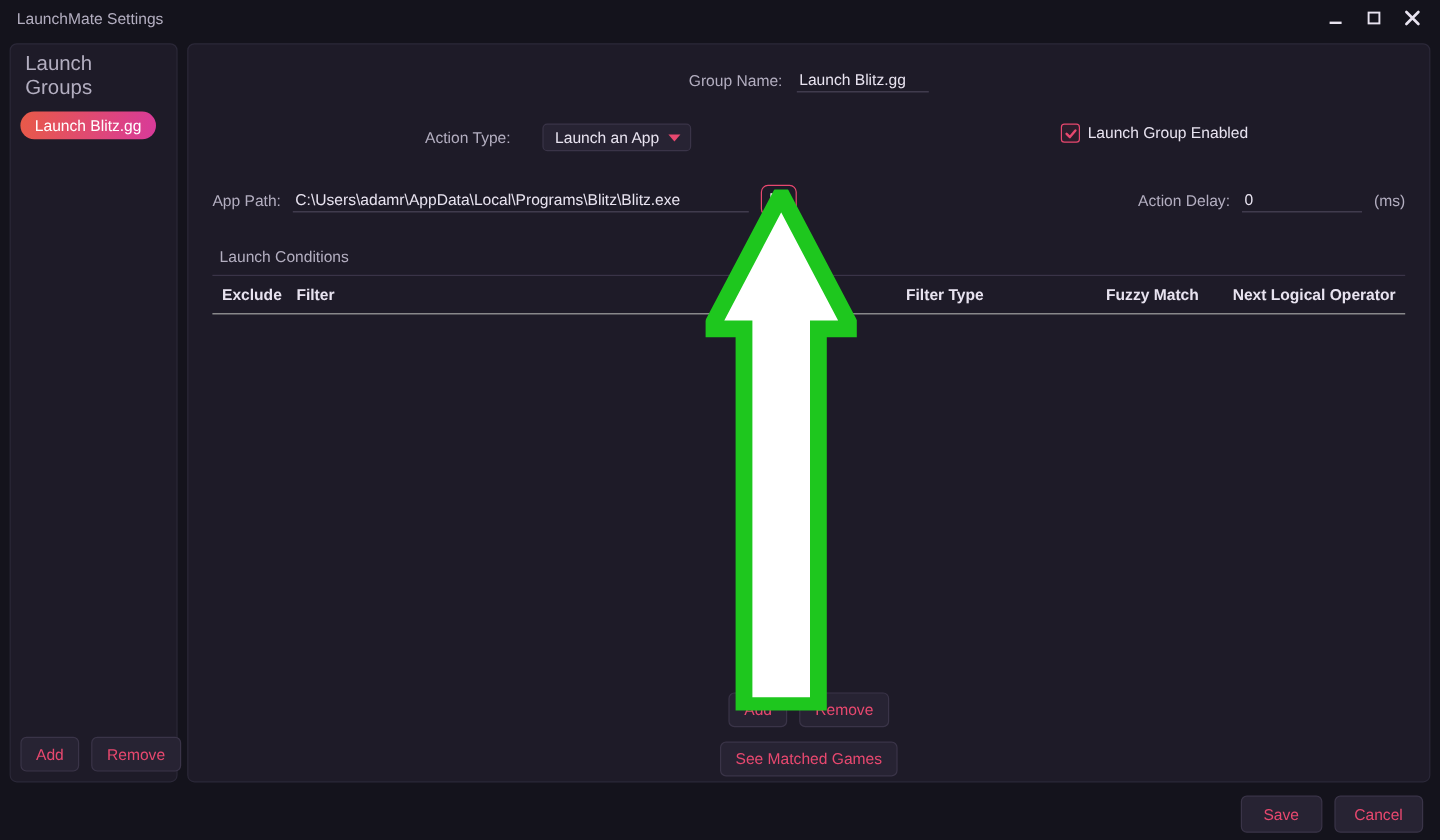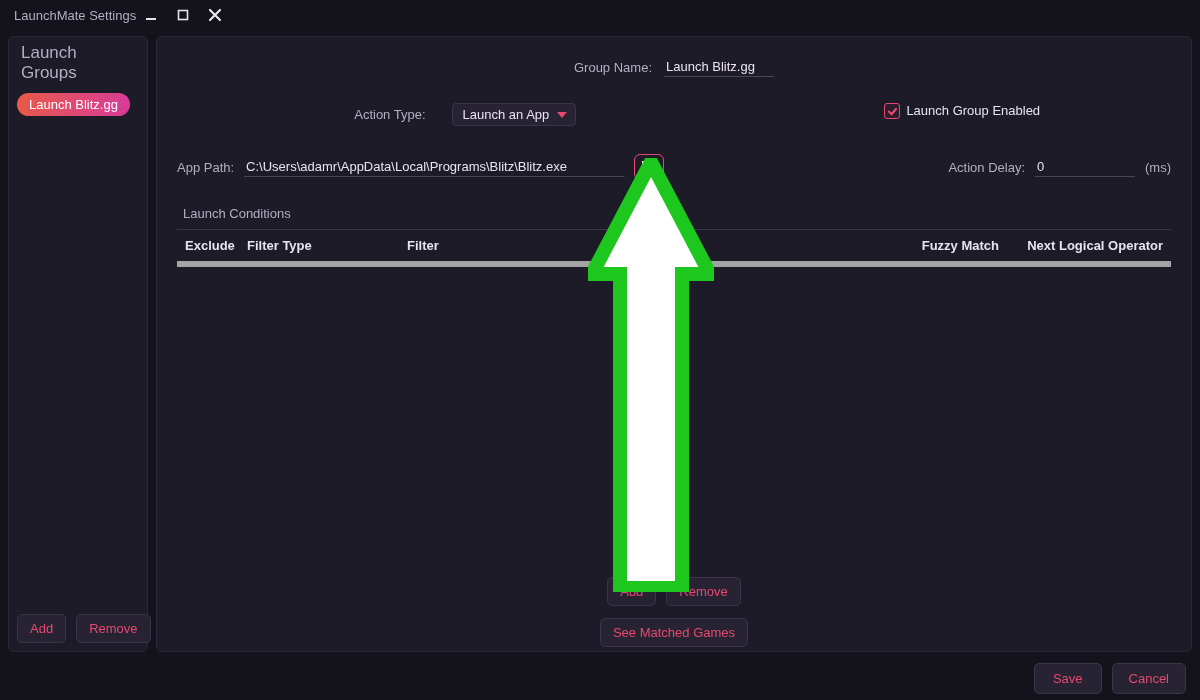--- a/index.html
+++ b/index.html
@@ -13,21 +13,21 @@
     --accent2:#d83a61;
     --chip-grad-a:#e85a48;
     --chip-grad-b:#d83a9a;
     --green:#1ec71e;
   }
   *{box-sizing:border-box;}
   html,body{margin:0;padding:0;width:1200px;height:700px;overflow:hidden;font-family:"Segoe UI",Arial,sans-serif;font-size:13px;color:var(--fg0);}
   body{background:var(--bg0);}
 
   
-  .titlebar{height:30px;display:flex;align-items:center;justify-content:flex-start;padding:0 8px 0 14px;color:var(--fg1);}
+  .titlebar{height:30px;display:flex;align-items:center;justify-content:space-between;padding:0 8px 0 14px;color:var(--fg1);}
   .titlebar .title{font-size:13px;}
   .winbtns{display:flex;gap:2px;}
   .winbtn{width:30px;height:28px;display:flex;align-items:center;justify-content:center;color:var(--fg0);cursor:pointer;font-size:14px;}
   .winbtn svg{display:block;}
 
   .workarea{position:absolute;top:30px;left:0;right:0;bottom:44px;display:flex;gap:8px;padding:6px 8px 4px 8px;}
 
   
   .sidebar{width:140px;flex:0 0 140px;background:var(--bg1);border:1px solid #2b2838;border-radius:6px;display:flex;flex-direction:column;padding:0 8px 8px 8px;}
   .sidebar-title{color:var(--fg1);font-size:17px;padding:6px 4px 10px 4px;}
@@ -62,21 +62,21 @@
 
   .row4{display:flex;margin-top:28px;align-items:center;}
   .params-input{flex:0 0 360px;margin-left:10px;border-bottom:1px solid #4a4458;height:18px;}
   .autoclose-wrap{margin-left:auto;display:flex;align-items:center;gap:10px;}
 
   .chk{width:16px;height:16px;border:1px solid var(--accent);border-radius:3px;display:flex;align-items:center;justify-content:center;cursor:pointer;background:rgba(216,58,97,0.08);}
   .chk svg{display:block;}
 
   .conditions{margin-top:22px;flex:1;display:flex;flex-direction:column;min-height:0;}
   .cond-title{color:var(--fg1);font-size:13px;padding:4px 6px;}
-  .cond-header{display:flex;border-top:1px solid #3a3448;border-bottom:6px solid #a3a3a3;margin-top:4px;}
+  .cond-header{display:flex;border-top:1px solid #3a3448;border-bottom:1px solid #a3a3a3;margin-top:4px;}
   .cond-header .th{padding:8px 8px;color:var(--fg0);font-size:13px;font-weight:600;}
   .th-exclude{width:62px;}
   .th-filtertype{width:160px;}
   .th-filter{flex:1;}
   .th-fuzzy{width:100px;text-align:right;}
   .th-op{width:164px;text-align:right;}
   .cond-body{flex:1;min-height:200px;}
 
   .midbtns{display:flex;justify-content:center;gap:10px;margin-top:6px;}
   .seebtn-row{display:flex;justify-content:center;margin-top:12px;}
@@ -170,22 +170,22 @@
         <span class="delay-input">0</span>
         <span class="lbl">(ms)</span>
       </div>
     </div>
 
 
     <div class="conditions">
       <div class="cond-title">Launch Conditions</div>
       <div class="cond-header">
         <div class="th th-exclude">Exclude</div>
+        <div class="th th-filter">Filter</div>
         <div class="th th-filtertype">Filter Type</div>
-        <div class="th th-filter">Filter</div>
         <div class="th th-fuzzy">Fuzzy Match</div>
         <div class="th th-op">Next Logical Operator</div>
       </div>
       <div class="cond-body"></div>
 
       <div class="midbtns">
         <div class="linkbtn" style="min-width:44px;text-align:center;">
           <span>Add</span>
         </div>
         <div class="linkbtn">

